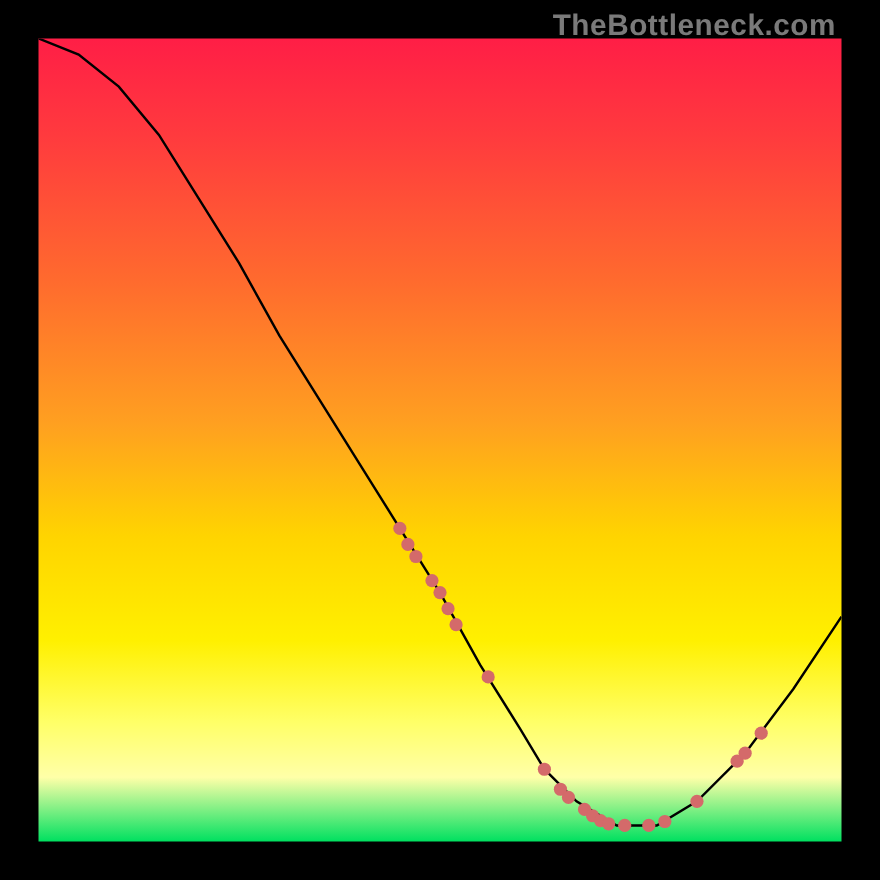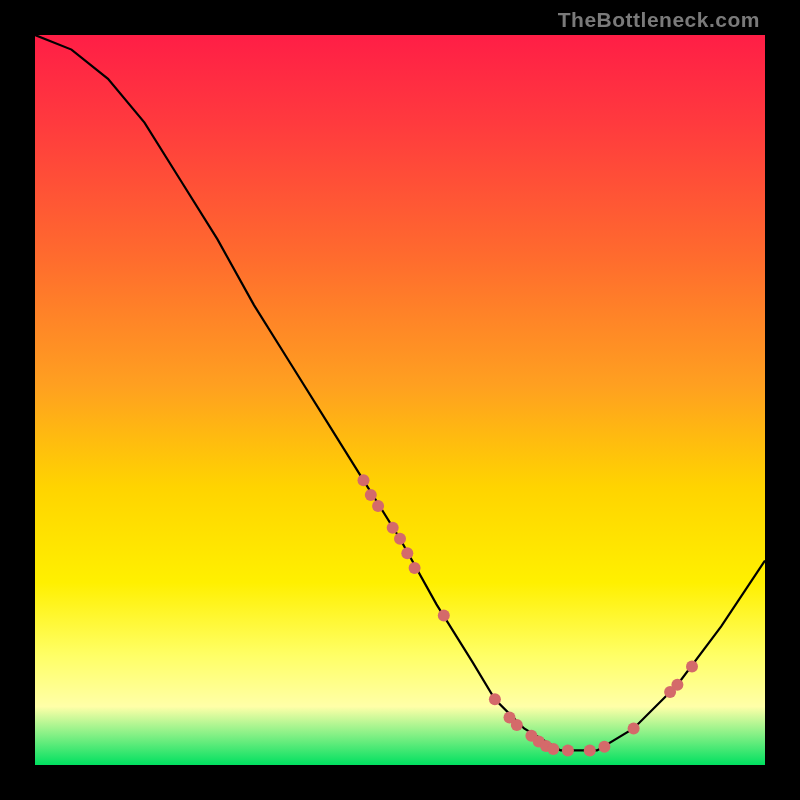--- a/index.html
+++ b/index.html
@@ -8,21 +8,21 @@
      #ff1e46 0%,
      #ff3a3e 12%,
      #ff6a2e 30%,
      #ffa020 48%,
      #ffd400 62%,
      #fff000 75%,
      #ffff66 85%,
      #ffffa8 92%,
      #00e060 100%)}
   .layer{position:absolute;inset:0}
-  .watermark{position:absolute;top:8px;right:40px;color:#7a7a7a;font-size:21px;font-weight:600;letter-spacing:.5px}
+  .watermark{position:absolute;top:8px;right:40px;color:#7a7a7a;font-size:27px;font-weight:600;letter-spacing:.5px}
 </style>
 </head>
 <body>
 
 <div class="frame">
   <div class="gradient"></div>
   <svg class="layer" viewBox="0 0 730 730" preserveAspectRatio="none">
     <path id="curve-path" fill="none" stroke="#000" stroke-width="2.2" d="M0.0 0.0 L36.5 14.6 L73.0 43.8 L109.5 87.6 L146.0 146.0 L182.5 204.4 L219.0 270.1 L255.5 328.5 L292.0 386.9 L328.5 445.3 L365.0 503.7 L401.5 569.4 L438.0 627.8 L459.9 664.3 L489.1 693.5 L525.6 715.4 L562.1 715.4 L598.6 693.5 L642.4 649.7 L686.2 591.3 L730.0 525.6 "></path>
     <g id="dots">
         <circle cx="328.5" cy="445.3" r="6" fill="#d46a6a"></circle>

